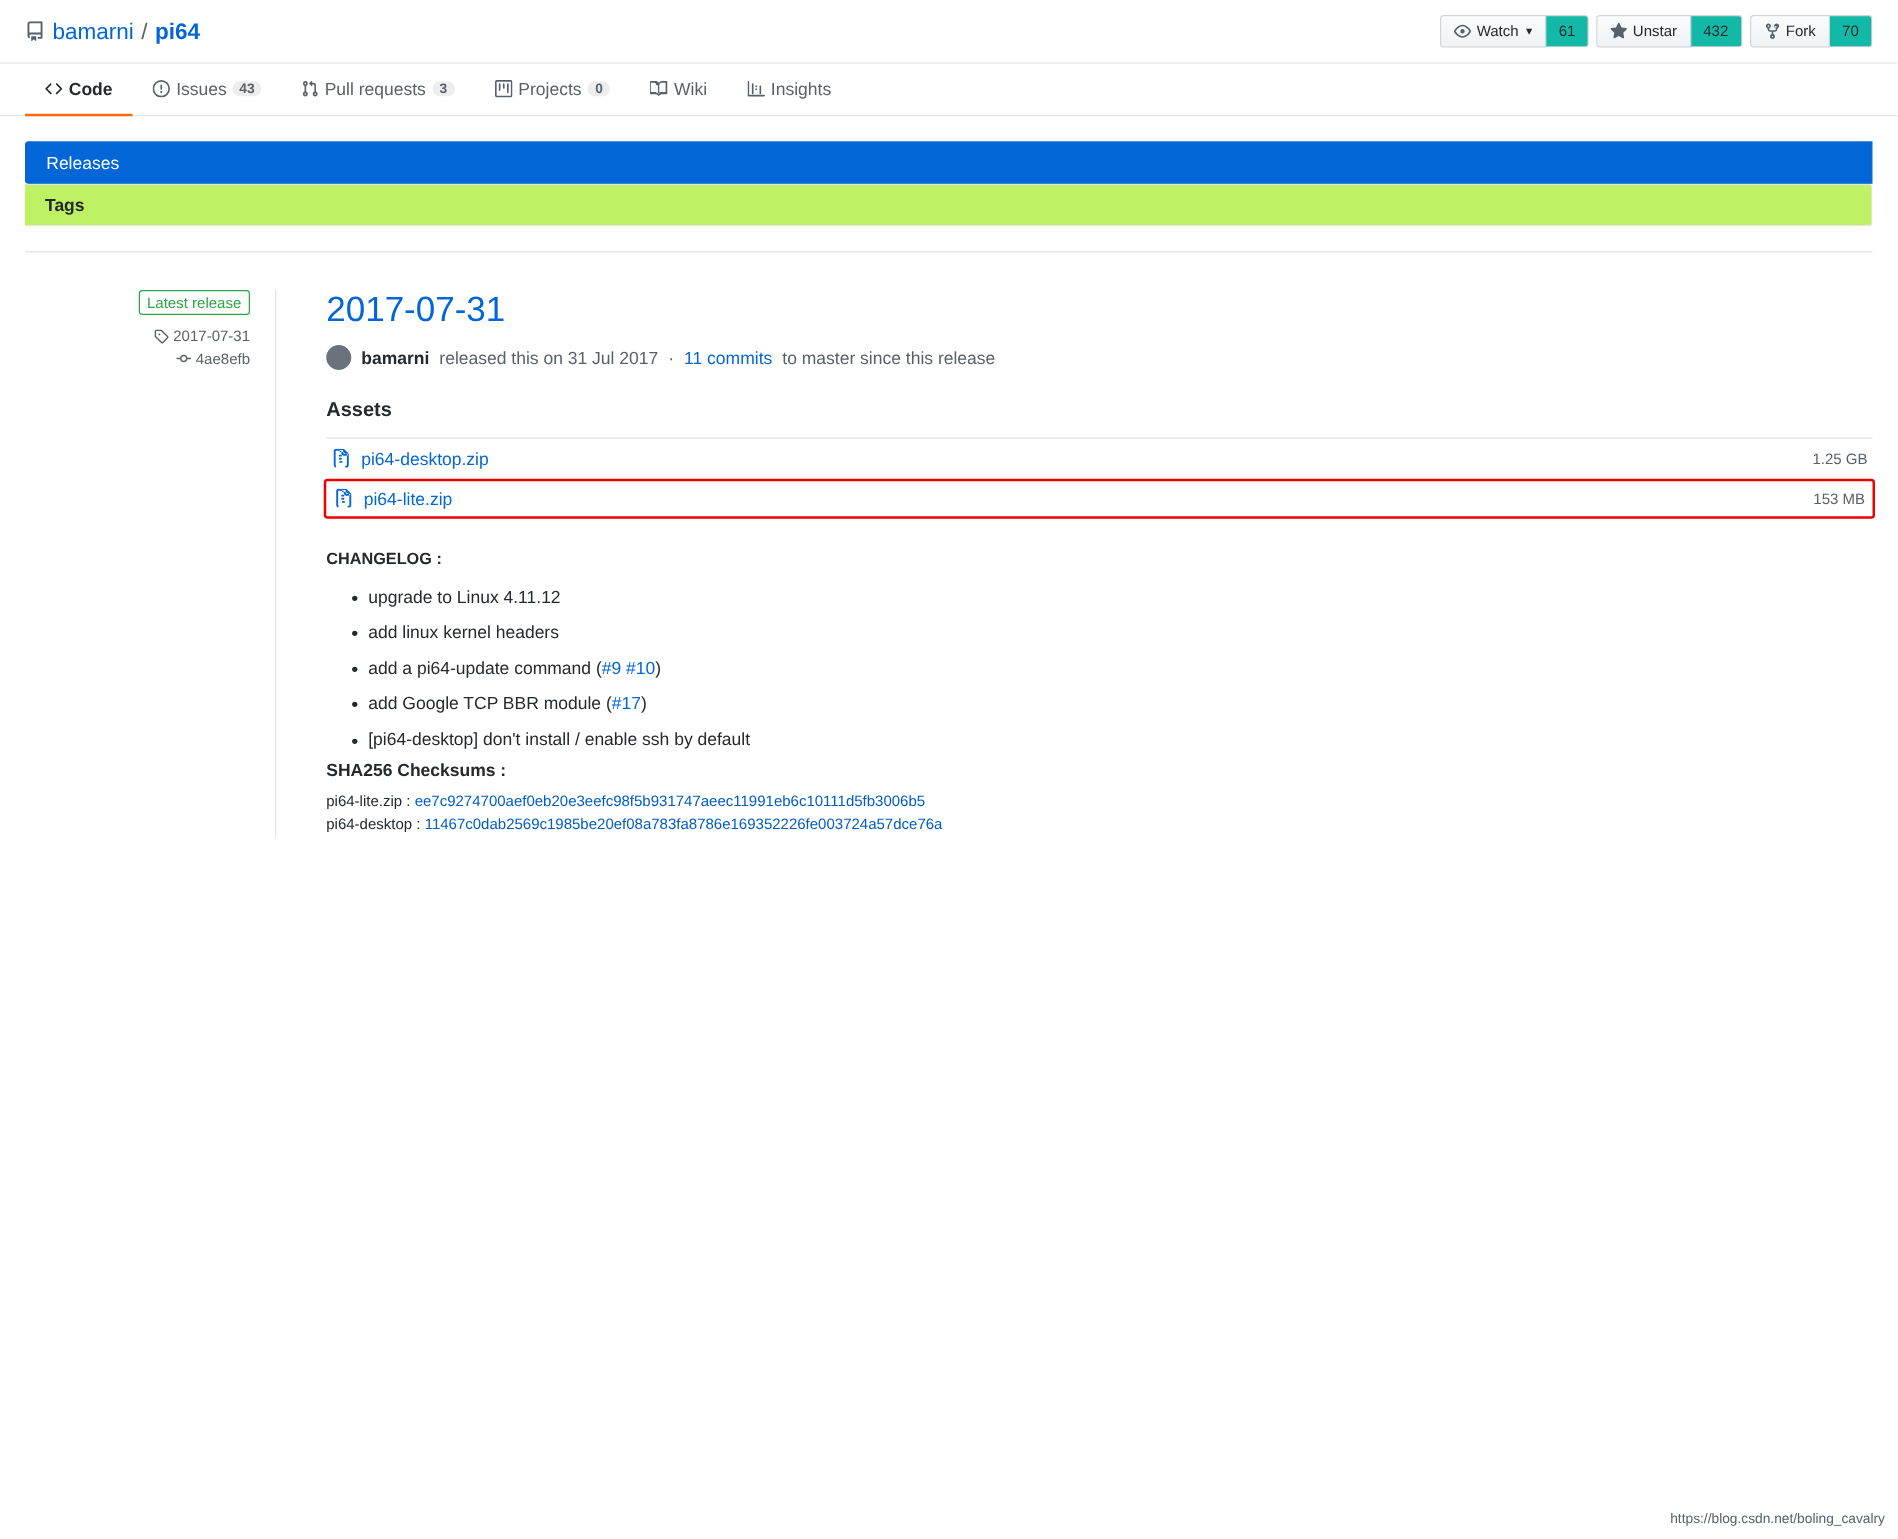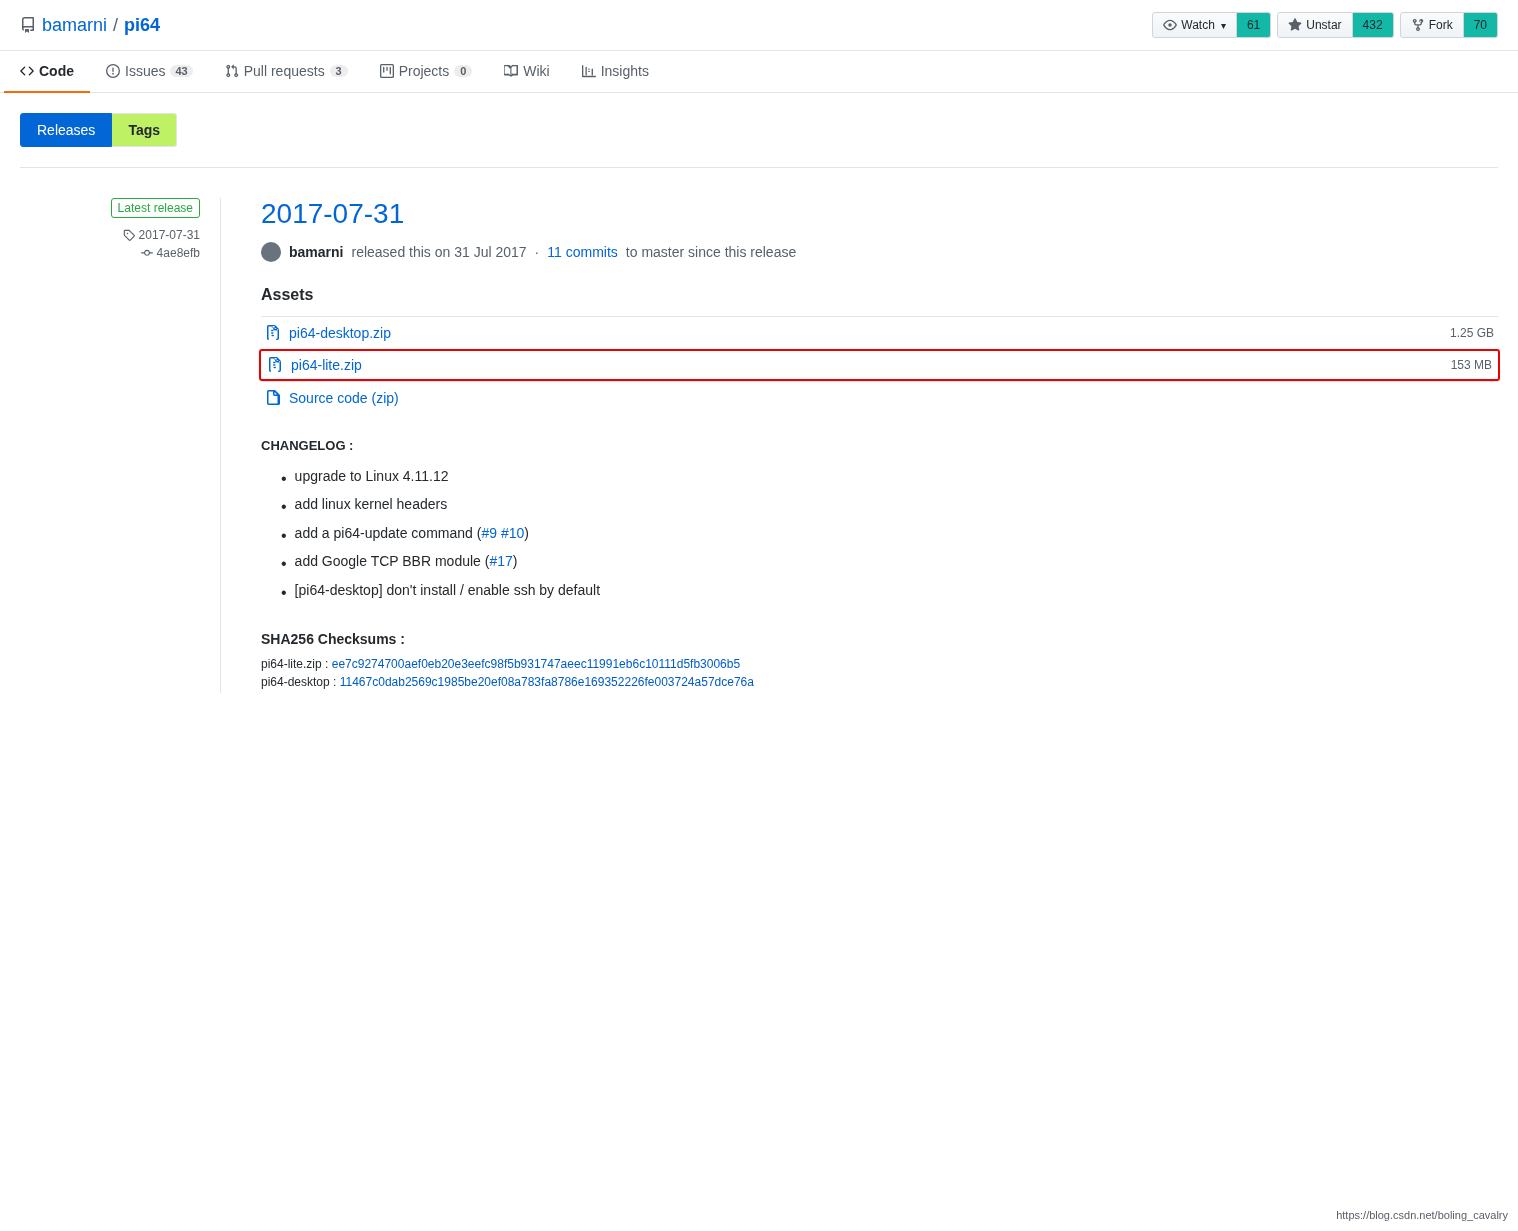--- a/index.html
+++ b/index.html
@@ -12,30 +12,30 @@
     .repo-title .sep { color: #586069; }
     .repo-title .name { color: #0366d6; text-decoration: none; font-weight: 600; }
     .header-actions { display: flex; gap: 6px; align-items: center; padding-left: 32px; }
     .btn-group { display: flex; align-items: center; }
     .btn { display: inline-flex; align-items: center; gap: 4px; padding: 5px 10px; font-size: 12px; font-weight: 500; border: 1px solid #d1d5da; border-radius: 3px; background: linear-gradient(to bottom, #fafbfc, #eff3f6); color: #24292e; cursor: pointer; text-decoration: none; }
     .btn-count { display: inline-flex; align-items: center; padding: 5px 10px; font-size: 12px; font-weight: 400; border: 1px solid #d1d5da; border-radius: 0 3px 3px 0; border-left: none; background: #14b8a6; color: #24292e; cursor: pointer; }
     .btn-left { border-radius: 3px 0 0 3px; }
     .watch-caret { font-size: 10px; margin-left: 2px; }
 
     
-    .nav-tabs { display: flex; align-items: center; padding: 0 4px; border-bottom: 1px solid #e1e4e8; background: #fff; }
+    .nav-tabs { display: flex; align-items: center; padding: 0 20px; border-bottom: 1px solid #e1e4e8; background: #fff; }
     .nav-tab { display: flex; align-items: center; gap: 5px; padding: 12px 16px; font-size: 14px; color: #586069; text-decoration: none; border-bottom: 2px solid transparent; margin-bottom: -1px; }
     .nav-tab.active { color: #24292e; font-weight: 600; border-bottom-color: #f66a0a; }
     .badge { display: inline-flex; align-items: center; justify-content: center; padding: 0 5px; font-size: 11px; font-weight: 600; background: rgba(27,31,35,.08); border-radius: 10px; min-width: 18px; }
 
     
     .content-area { padding: 20px; }
 
     
-    .release-nav { display: flex; gap: 0; margin-bottom: 0; }
+    .release-nav { display: flex; gap: 0; margin-bottom: 0; flex-direction: column; }
     .release-tab { padding: 8px 16px; font-size: 14px; font-weight: 500; border: 1px solid #e1e4e8; cursor: pointer; text-decoration: none; color: #24292e; }
     .release-tab.active { background: #0366d6; color: #fff; border-color: #0366d6; border-radius: 3px 0 0 3px; }
     .release-tab:not(.active) { background: #bef264; border-radius: 0 3px 3px 0; border-left: none; font-weight: bold; }
 
     
     .release-container { display: flex; border-top: 1px solid #e1e4e8; margin-top: 20px; padding-top: 30px; }
     .release-sidebar { width: 200px; min-width: 200px; padding-right: 20px; text-align: right; }
     .release-main { flex: 1; padding-left: 40px; border-left: 1px solid #e1e4e8; }
 
     
@@ -65,21 +65,21 @@
 
     
     .changelog-section { margin-top: 24px; }
     .changelog-title { font-size: 13px; font-weight: 600; margin-bottom: 12px; }
     .changelog-list { list-style: none; margin-left: 20px; }
     .changelog-list li { padding: 3px 0; font-size: 14px; display: flex; align-items: flex-start; gap: 8px; }
     .changelog-list li::before { content: "•"; font-size: 16px; line-height: 1.4; }
     .issue-link { color: #0366d6; text-decoration: none; }
 
     
-    .sha-section { margin-top: 24px; }
+    .sha-section { }
     .sha-title { font-size: 14px; font-weight: 600; margin-bottom: 10px; }
     .sha-row { font-size: 12px; color: #586069; margin-bottom: 4px; word-break: break-all; }
     .sha-row .sha-label { color: #24292e; font-weight: 500; }
     .sha-row .sha-value { color: #005cc5; }
 
     
     .watermark { position: fixed; bottom: 10px; right: 10px; font-size: 11px; color: #586069; }
 
     
     .icon-repo { display: inline-block; width: 16px; height: 16px; }
@@ -227,28 +227,20 @@
         <div class="asset-item highlighted">
           <a class="asset-link" href="#">
             <svg width="16" height="16" viewBox="0 0 16 16" fill="#0366d6">
                 <path fill-rule="evenodd" d="M3.5 1.75v11.5c0 .09.048.173.126.217a.75.75 0 01-.752 1.298A1.75 1.75 0 012 13.25V1.75C2 .784 2.784 0 3.75 0h5.586c.464 0 .909.184 1.237.513l2.914 2.914c.329.328.513.773.513 1.237v8.586A1.75 1.75 0 0112.25 15h-.5a.75.75 0 010-1.5h.5a.25.25 0 00.25-.25V4.664a.25.25 0 00-.073-.177L9.513 2.573a.25.25 0 00-.177-.073H7.25a.75.75 0 010-1.5H9.5v2.25c0 .414.336.75.75.75H12.5a.75.75 0 010 1.5h-2.25A2.25 2.25 0 018 3.25V1.5H3.75a.25.25 0 00-.25.25zm5.5 8.75a.75.75 0 00-.75-.75h-1a.75.75 0 000 1.5h1a.75.75 0 00.75-.75zm-3-2.5a.75.75 0 01.75-.75h1a.75.75 0 010 1.5h-1a.75.75 0 01-.75-.75zm.75-3.25a.75.75 0 000 1.5h1a.75.75 0 000-1.5h-1z"></path>
               </svg>
             pi64-lite.zip
           </a>
           <span class="asset-size">153 MB</span>
         </div>
 
-        <div class="source-item">
-          <a class="source-link" href="#">
-            <svg width="16" height="16" viewBox="0 0 16 16" fill="#0366d6">
-                <path fill-rule="evenodd" d="M3.75 1.5a.25.25 0 00-.25.25v11.5c0 .138.112.25.25.25h8.5a.25.25 0 00.25-.25V6H9.75A1.75 1.75 0 018 4.25V1.5H3.75zm5.75.56v2.19c0 .138.112.25.25.25h2.19L9.5 2.06zM2 1.75C2 .784 2.784 0 3.75 0h5.586c.464 0 .909.184 1.237.513l3.914 3.914c.329.328.513.773.513 1.237v8.086A1.75 1.75 0 0113.25 15H3.75A1.75 1.75 0 012 13.25V1.75z"></path>
-              </svg>
-            Source code (zip)
-          </a>
-        </div>
 
       </div>
 
       <div class="changelog-section">
         <div class="changelog-title">CHANGELOG :</div>
         <ul class="changelog-list">
           <li>
             <span>upgrade to Linux 4.11.12</span>
           </li>
           <li>

